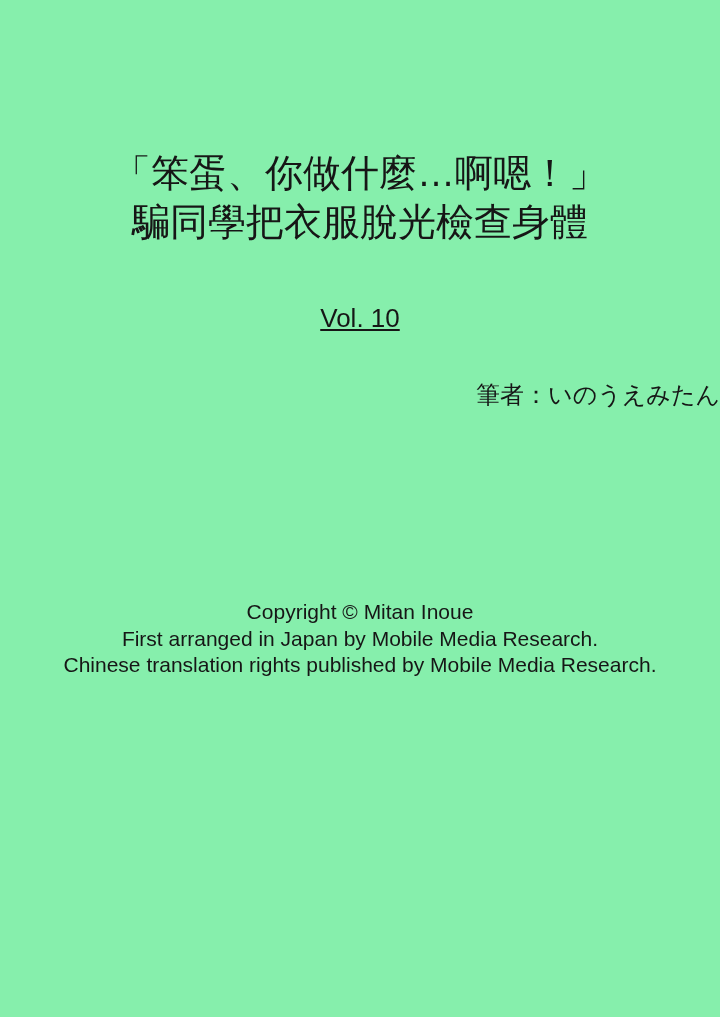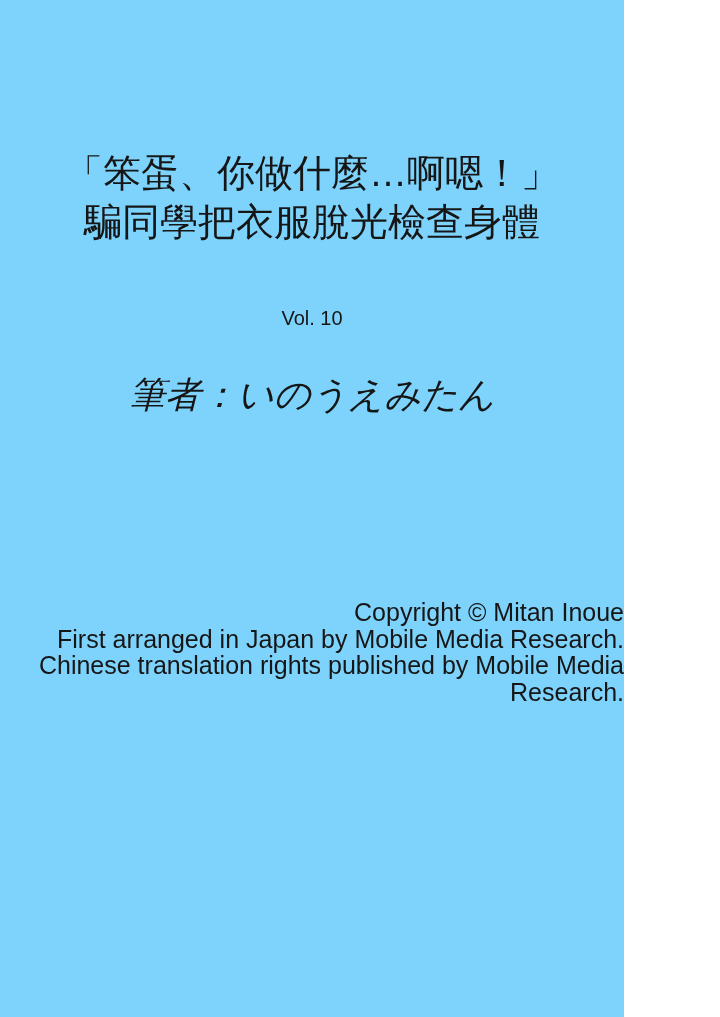--- a/index.html
+++ b/index.html
@@ -2,23 +2,23 @@
 <html><head>
 <meta charset="utf-8">
 <style>
   html, body {
     margin: 0;
     padding: 0;
     background: #ffffff;
   }
   .page {
     position: relative;
-    width: 624px;
+    width: 720px;
     height: 1017px;
-    background: #7dd3fc;
+    background: #86efac;
     overflow: hidden;
     font-family: "Liberation Sans", "DejaVu Sans", sans-serif;
     color: #161616;
   }
   .title-block {
     position: absolute;
     top: 149px;
     left: 0;
     width: 100%;
     text-align: center;
@@ -26,42 +26,42 @@
     line-height: 49px;
     font-weight: 400;
     white-space: nowrap;
   }
   .volume-block {
     position: absolute;
     top: 301px;
     left: 0;
     width: 100%;
     text-align: center;
-    font-size: 20px;
+    font-size: 26px;
     line-height: 34px;
     font-weight: 400;
+    text-decoration: underline;
   }
   .author-block {
     position: absolute;
     top: 379px;
     left: 0;
     width: 100%;
-    text-align: center;
-    font-size: 36px;
+    text-align: right;
+    font-size: 24px;
     line-height: 32px;
     font-weight: 400;
-    font-style: italic;
   }
   .copyright-block {
     position: absolute;
     top: 599px;
     left: 0;
     width: 100%;
-    text-align: right;
-    font-size: 25px;
+    text-align: center;
+    font-size: 21px;
     line-height: 26.6px;
     font-weight: 400;
   }
 </style>
 </head>
 <body>
 
 <div class="page">
 
   <div class="title-block">

